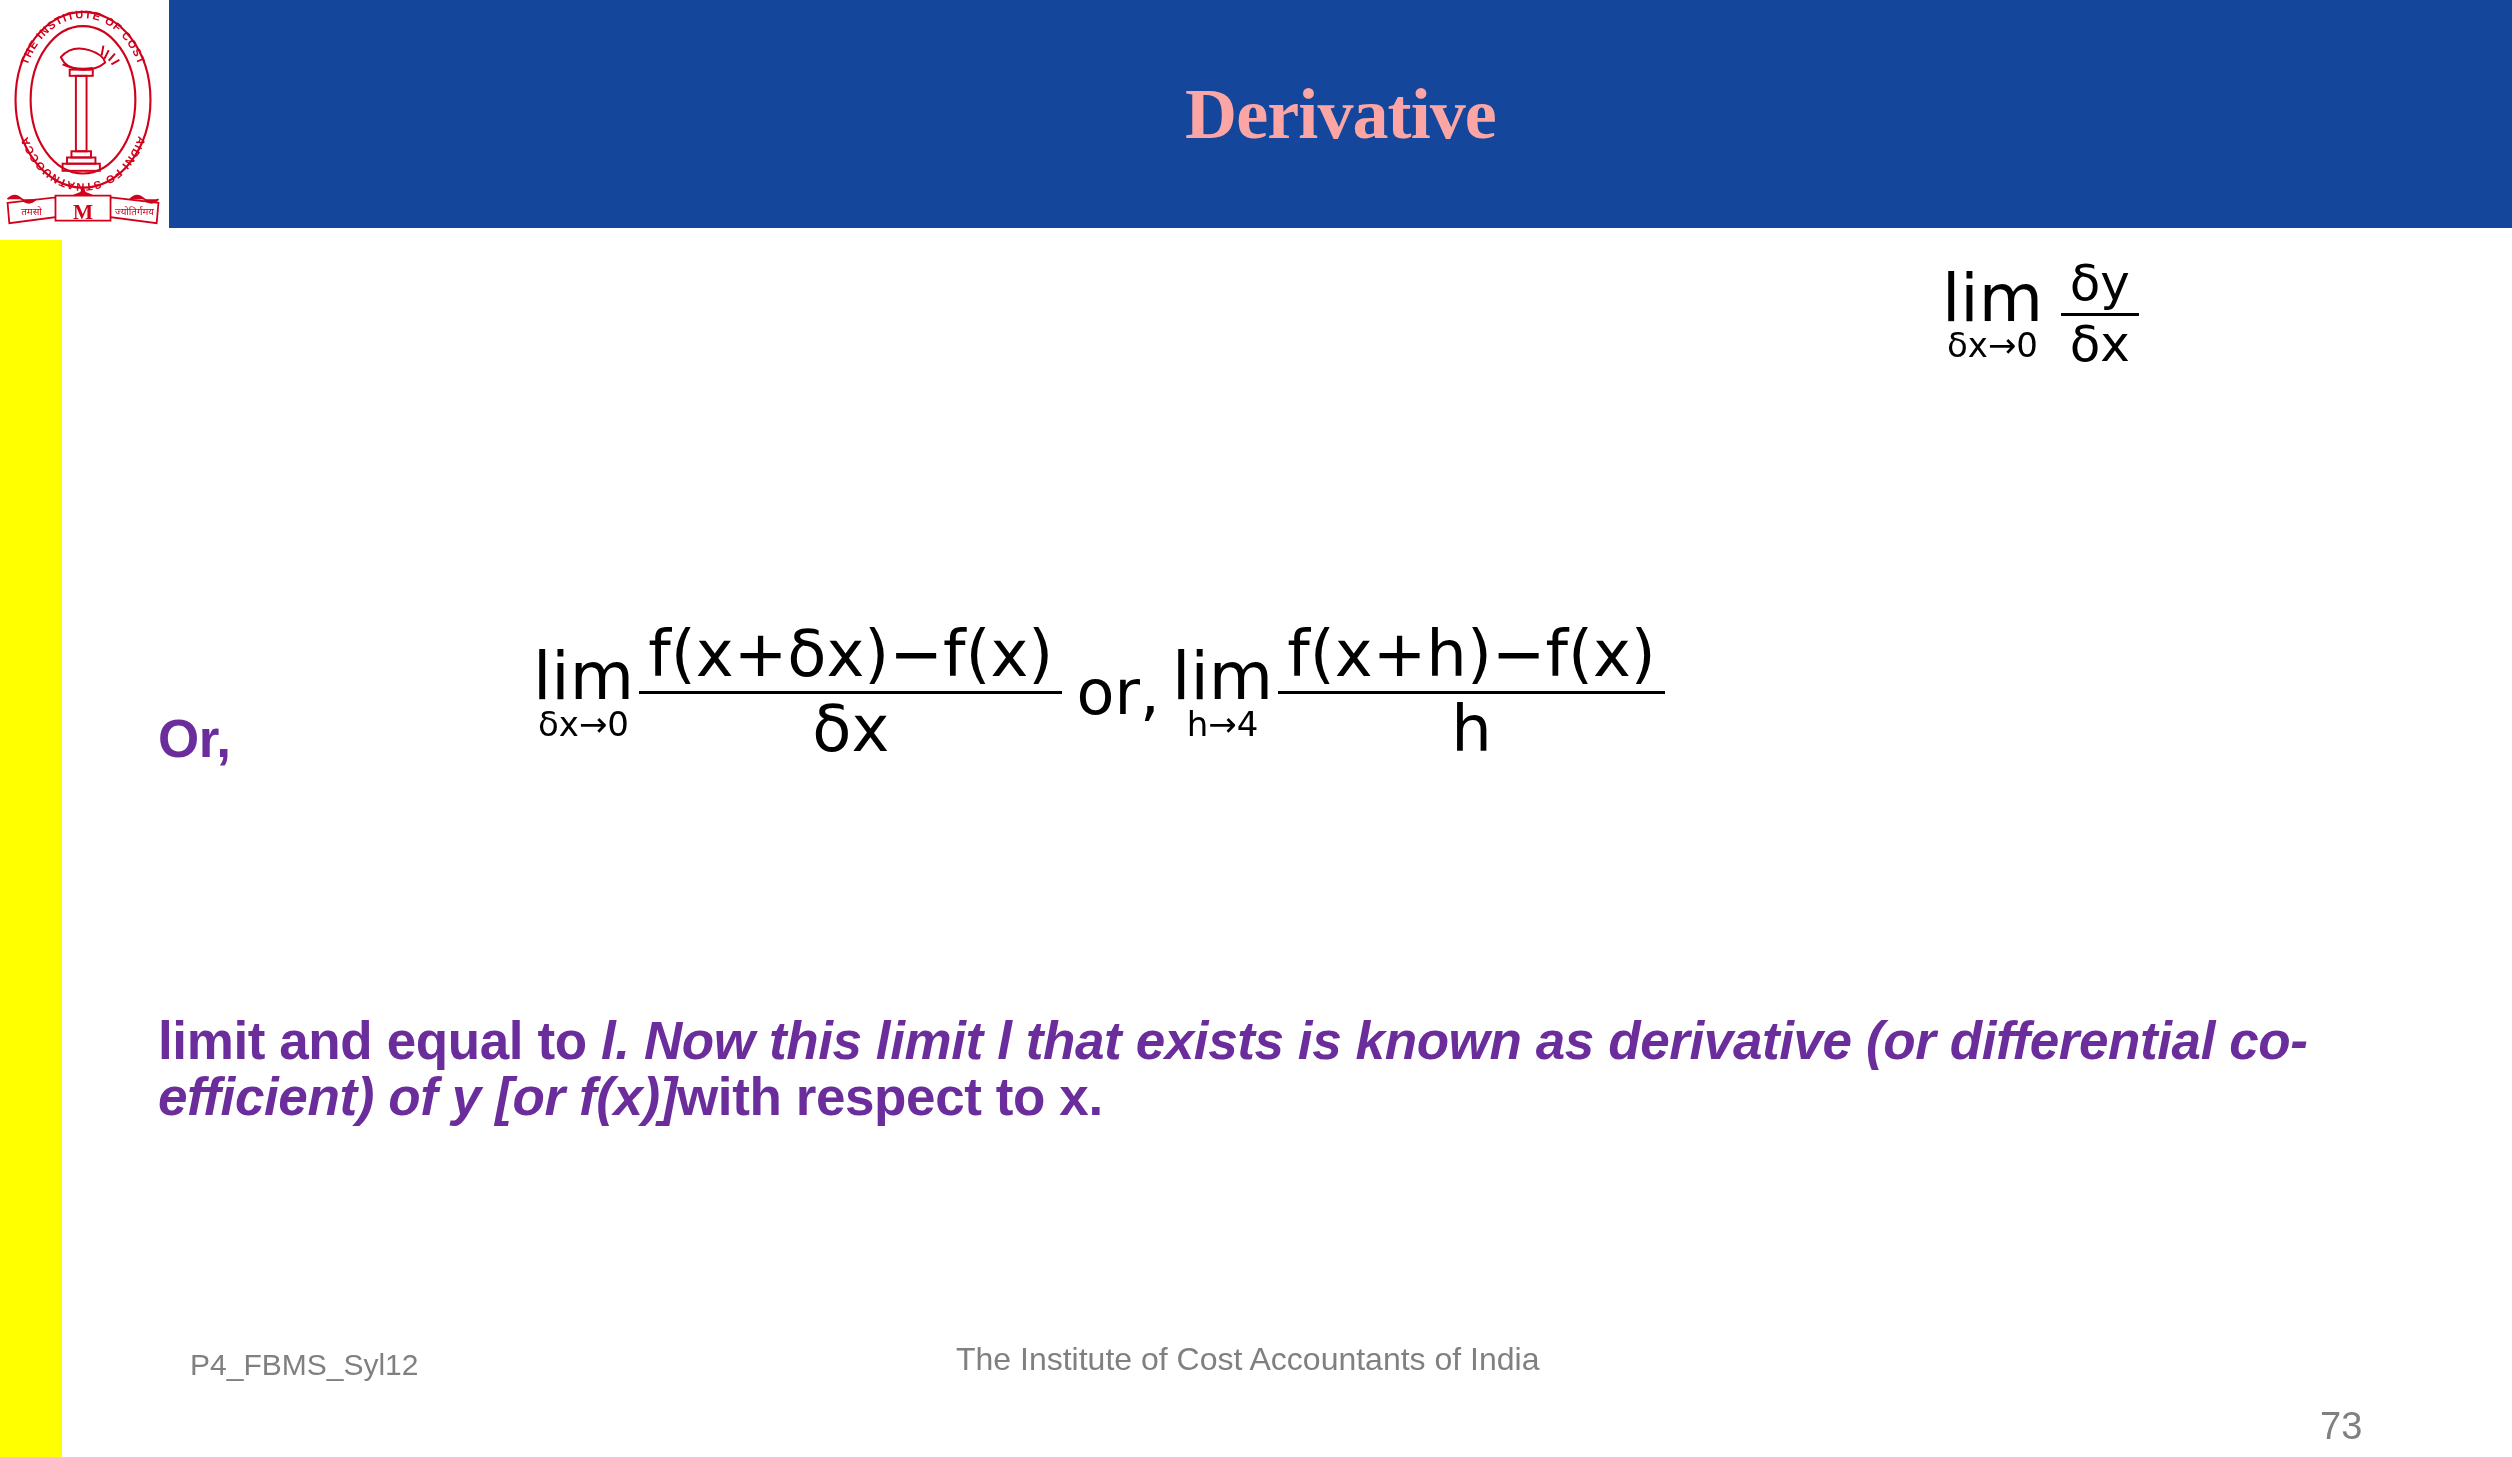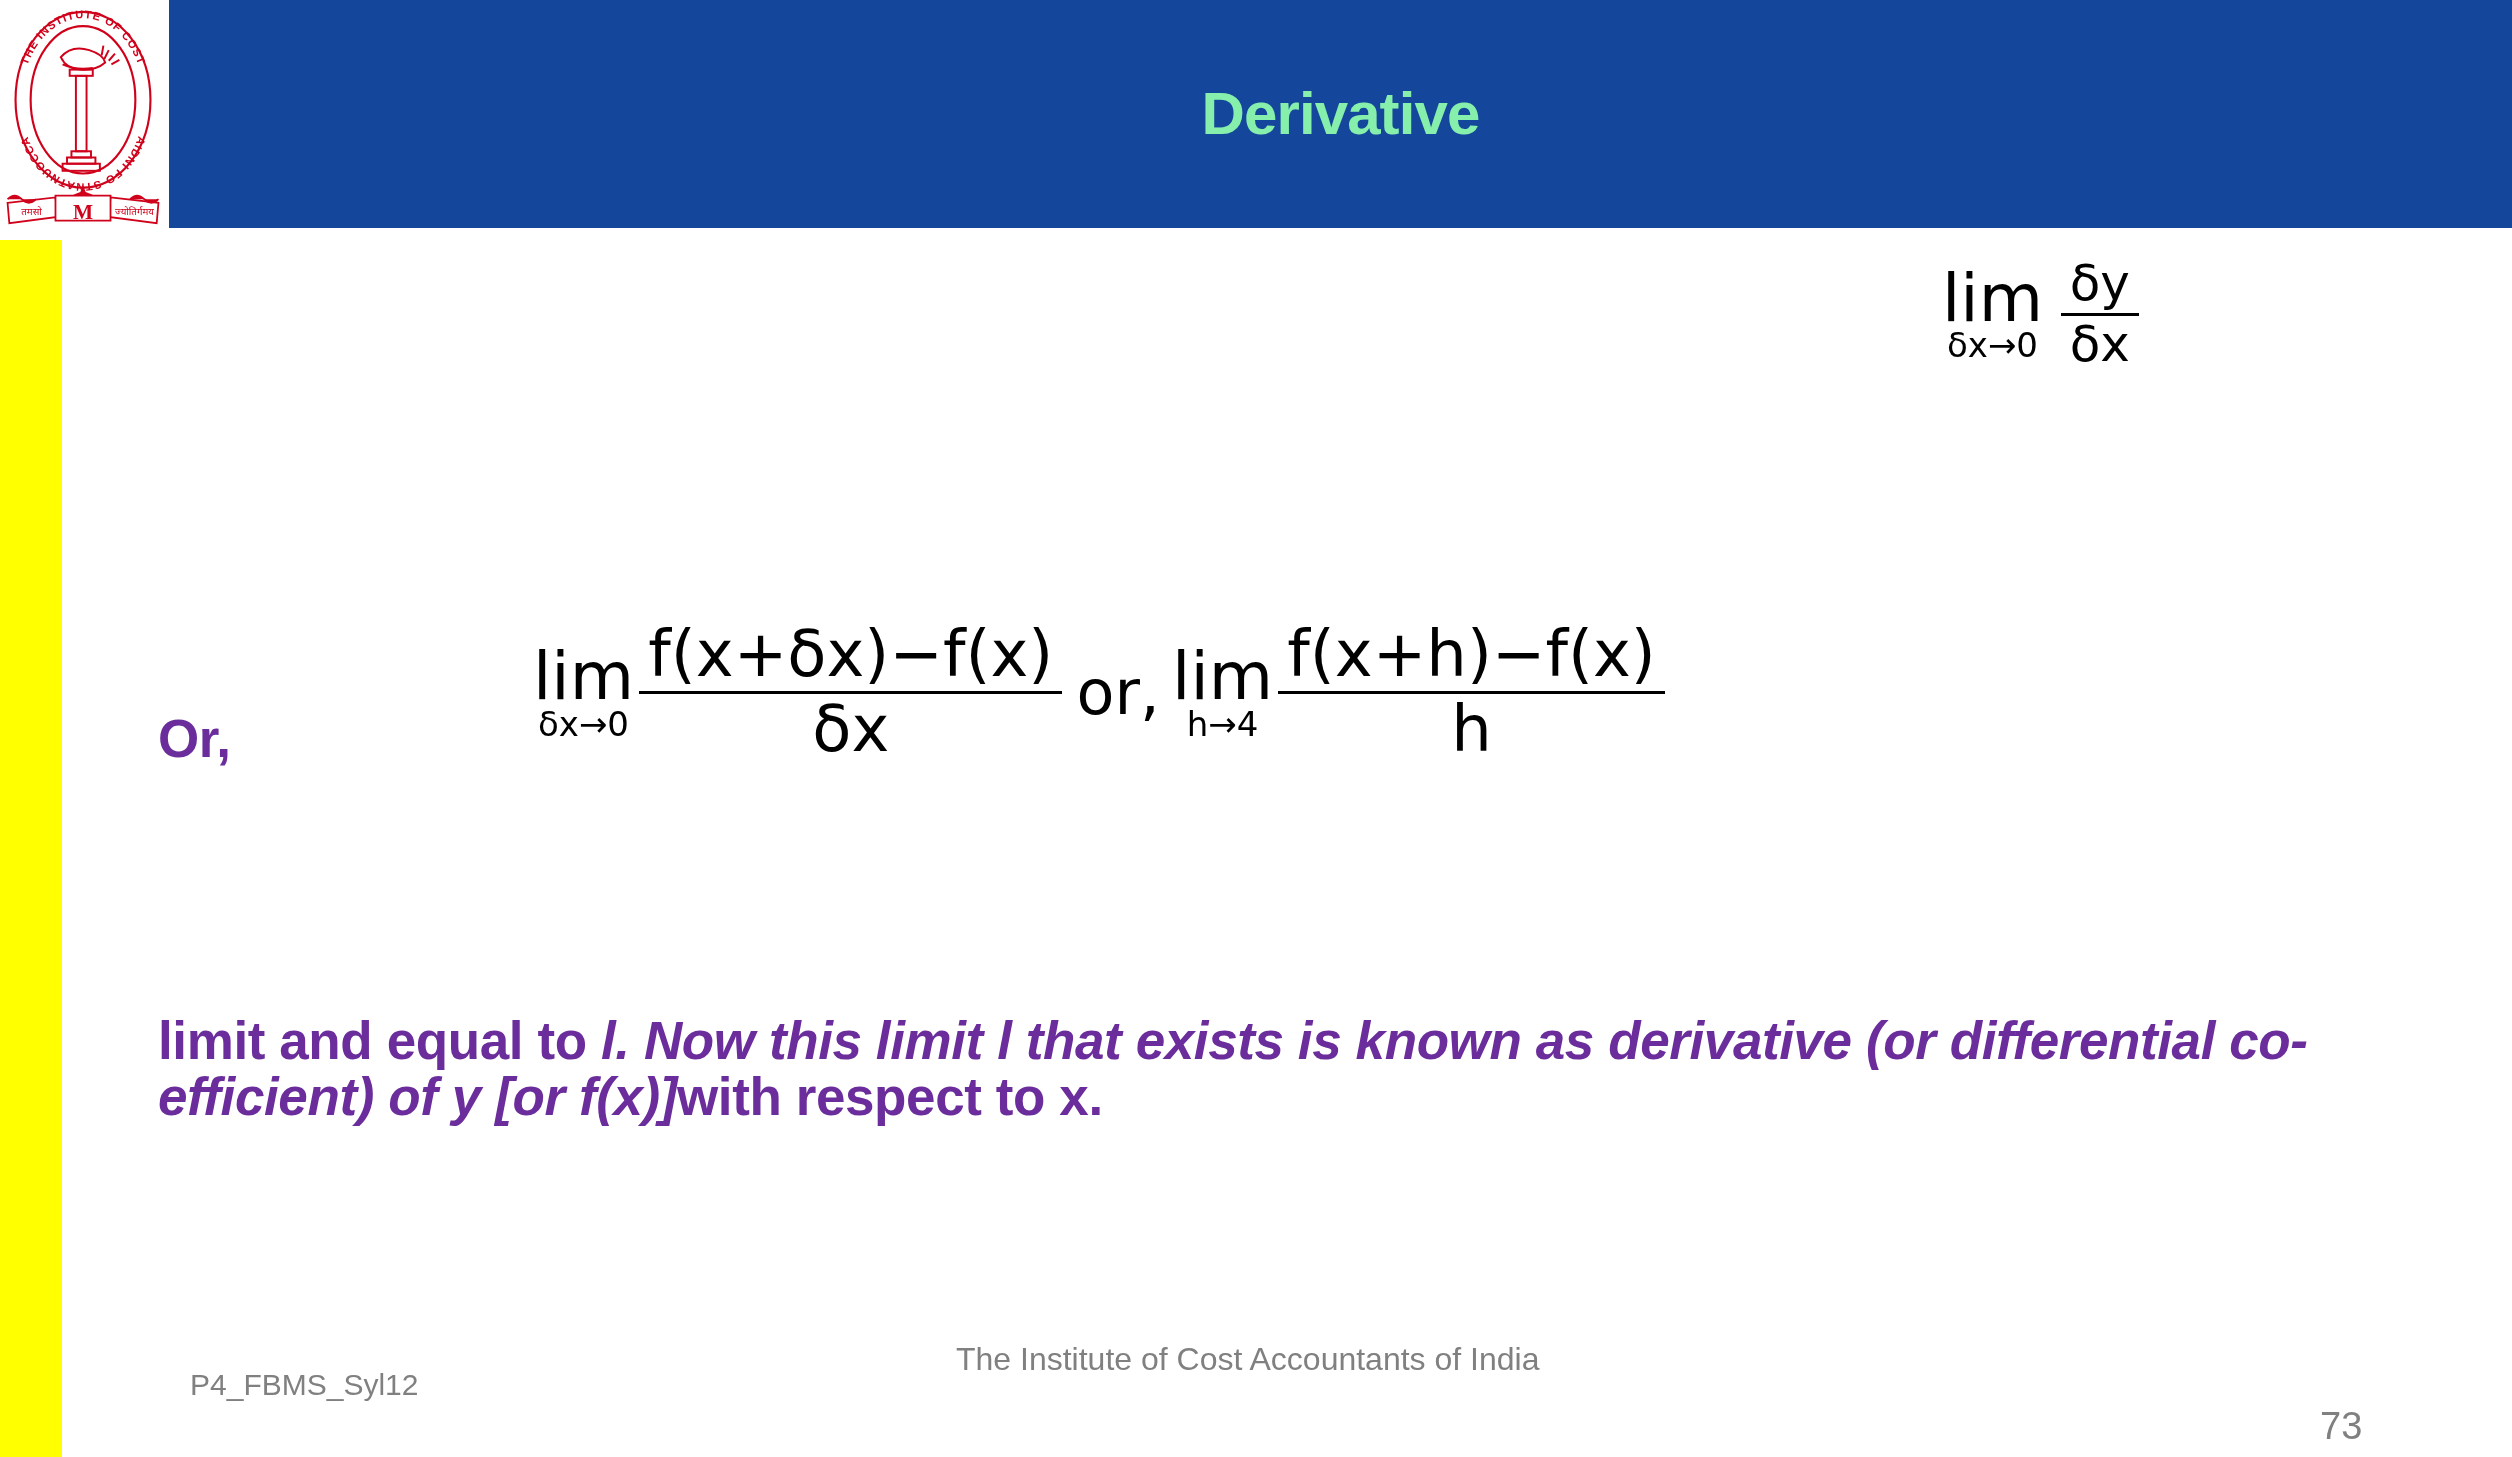--- a/index.html
+++ b/index.html
@@ -30,26 +30,26 @@
     width: 2343px;
     height: 228px;
     background: #14479B;
   }
   #slide-title {
     position: absolute;
     left: 0;
     top: 9px;
     width: 100%;
     text-align: center;
-    color: #86efac;
-    font-size: 60px;
+    color: #fca5a5;
+    font-size: 72px;
     font-weight: bold;
     letter-spacing: -0.9px;
     line-height: 210px;
-    font-family: Liberation Sans, sans-serif;
+    font-family: Liberation Serif, serif;
     white-space: nowrap;
   }
 
   
   #logo {
     position: absolute;
     left: 3.6px;
     top: 1.8px;
     width: 158px;
     height: 224px;
@@ -159,21 +159,21 @@
 
   
   .footer-text {
     position: absolute;
     color: #808080;
     font-family: "Liberation Sans", sans-serif;
     font-size: 30px;
     font-weight: normal;
     white-space: nowrap;
   }
-  #footer-left   { left: 190px;  top: 1348px; margin-top: 20px; }
+  #footer-left   { left: 190px;  top: 1348px; }
   #footer-center { left: 956px; top: 1341px; font-size: 32px; }
   #footer-page   { left: 2320px; top: 1405px; font-size: 38px; }
 </style>
 </head>
 <body>
 
 <div id="slide">
 
   <div id="header-band">
     <div id="slide-title">Derivative</div>

